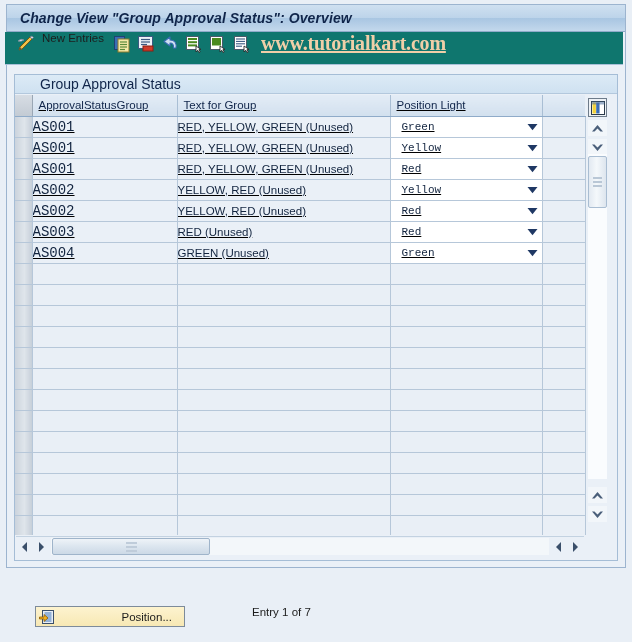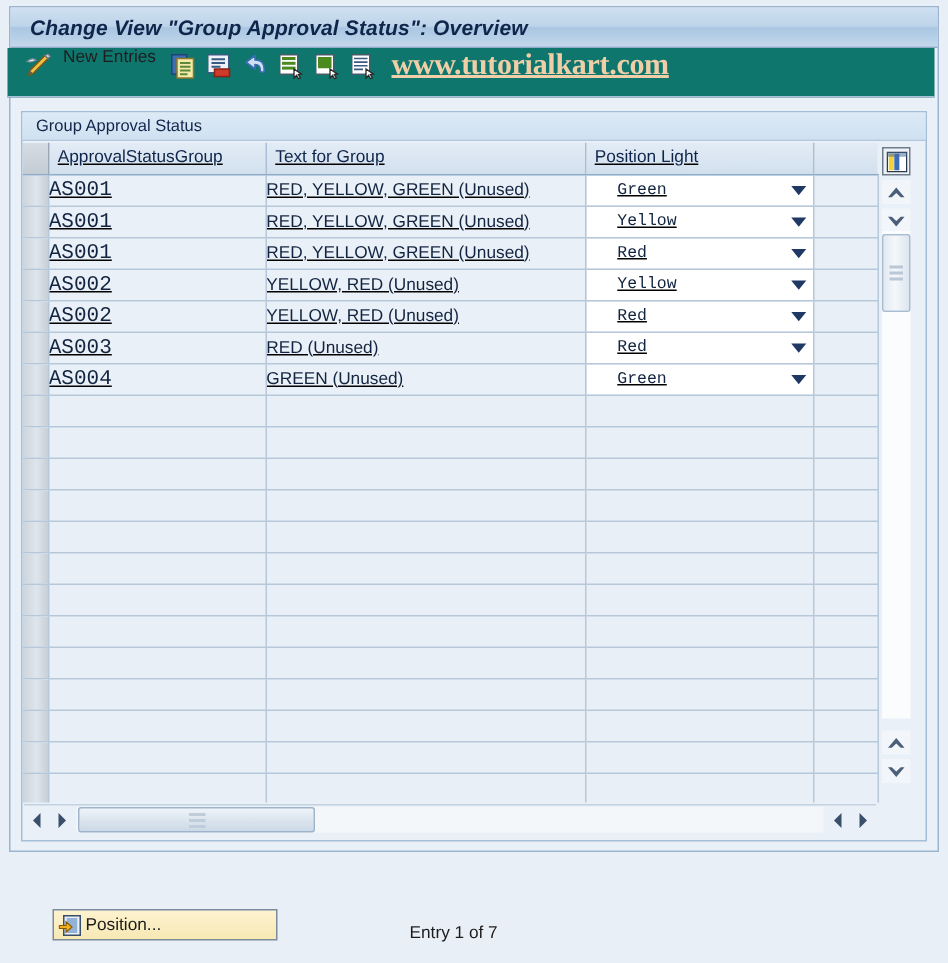--- a/index.html
+++ b/index.html
@@ -87,23 +87,23 @@
     border: 1px solid #a5bdd6;
     background: #eaf0f7;
   }
   .groupbox-hdr {
     height: 19px;
     background: linear-gradient(to bottom, #dceaf6 0%, #cfe1f1 100%);
     border-bottom: 1px solid #b3c8dd;
     display: flex; align-items: center;
   }
   .groupbox-hdr span {
-    font-size: 11px;
+    font-size: 14px;
     color: #10254a;
-    padding-left: 9px;
+    padding-left: 25px;
   }
 
   
   .tablewrap {
     position: absolute;
     left: 15px; top: 95px;
     width: 602px; height: 440px;
     overflow: hidden;
     text-decoration: underline;
   }
@@ -178,21 +178,21 @@
   tr.datarow td.txtcell { font-family: "Liberation Sans", sans-serif; font-size: 11.5px; }
   tr.datarow td.grpcell { font-family: "Liberation Mono", monospace; font-size: 14px; }
 
   .traffic-inner {
     display: flex; align-items: center;
     height: 100%;
     background: #ffffff;
   }
   .traffic-val {
     flex: 1;
-    padding-left: 21px;
+    padding-left: 11px;
     font-family: "Liberation Mono", monospace;
     font-size: 11px;
     color: #12243f;
     white-space: nowrap;
     overflow: hidden;
   }
   .dd-arrow {
     width: 18px; height: 100%;
     display: flex; align-items: center; justify-content: center;
     cursor: pointer;
@@ -298,33 +298,32 @@
     cursor: pointer;
     padding: 0;
   }
   .pos-icon {
     width: 20px; height: 19px;
     margin-left: 1px;
     display: flex; align-items: center; justify-content: center;
   }
   .pos-label {
     flex: 1;
-    text-align: left;
+    text-align: right;
     font-size: 11.5px;
     color: #1c1c1c;
     padding-right: 12px;
     white-space: nowrap;
   }
   .entry-status {
     position: absolute;
-    left: 252px; top: 46px;
+    left: 252px; top: 36px;
     font-size: 11.5px;
     color: #1c1c1c;
     white-space: nowrap;
-    margin-left: 21px;
   }
 </style>
 </head>
 <body>
 
 <div id="screen">
 
   <div class="win-frame"></div>
 
   <div class="titlebar">

